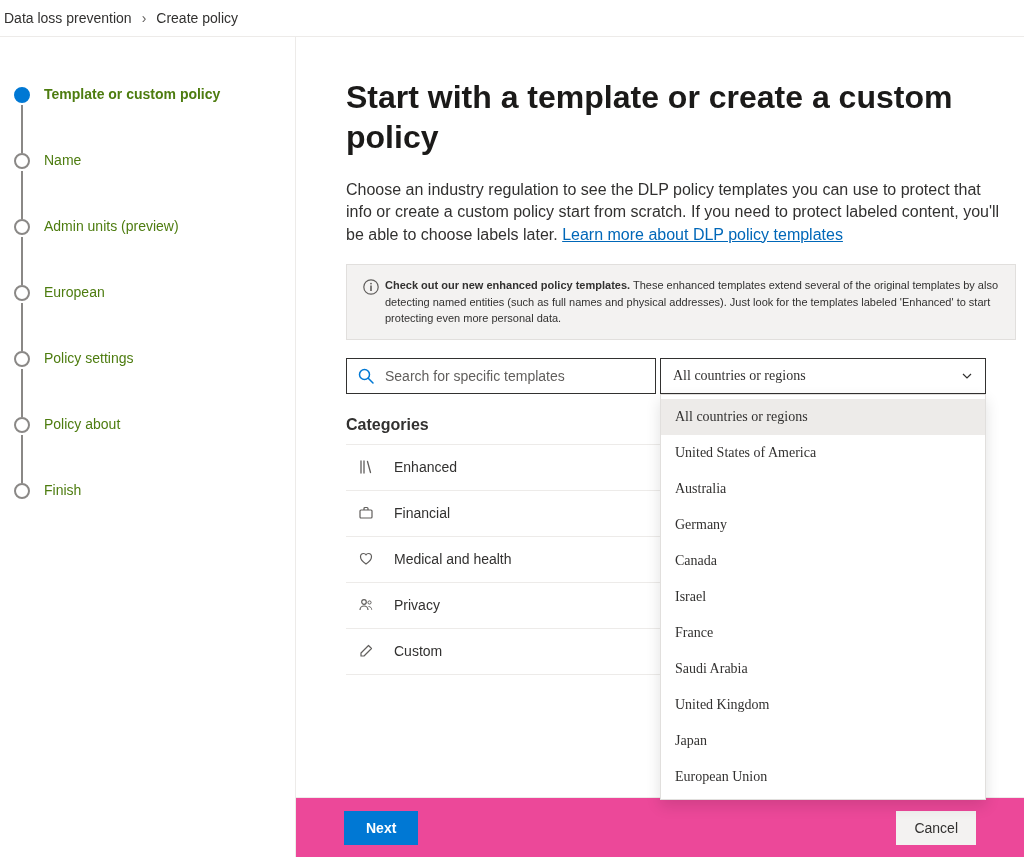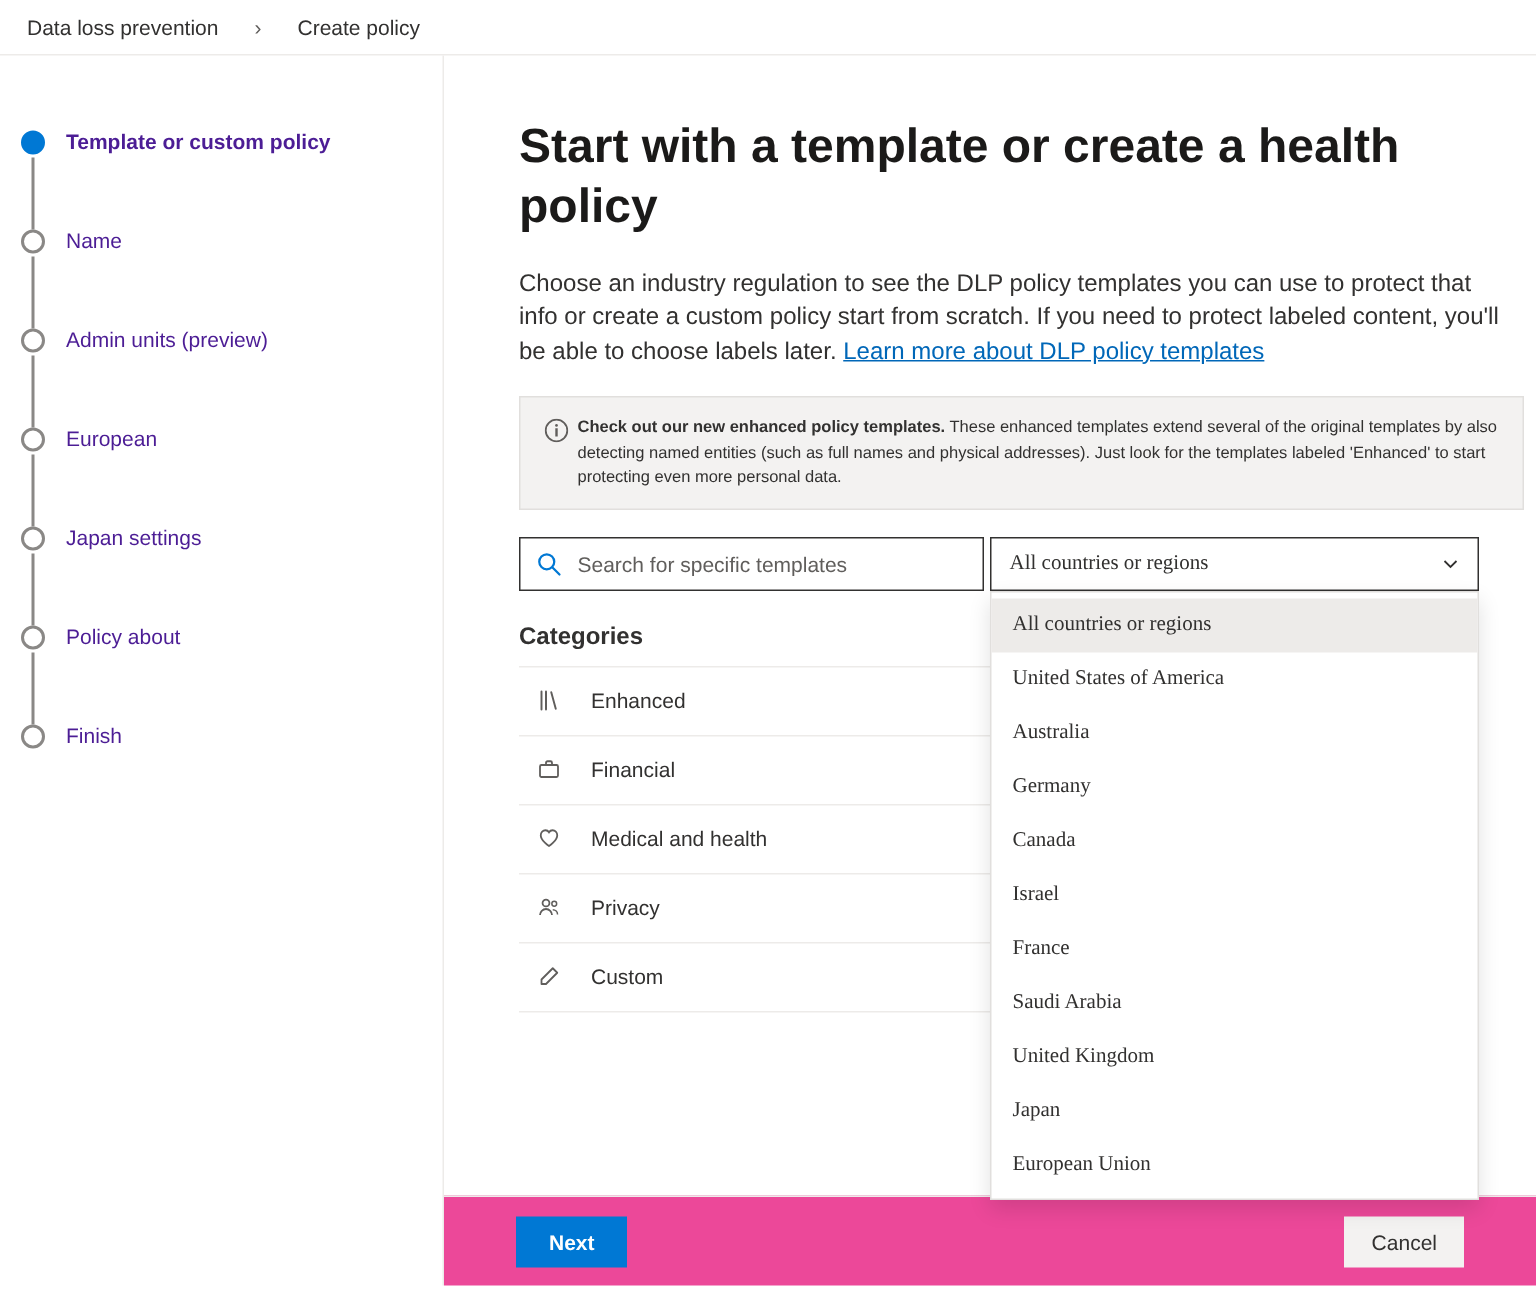--- a/index.html
+++ b/index.html
@@ -10,22 +10,22 @@
     background: #fff;
     width: 1024px;
     height: 862px;
     overflow: hidden;
     position: relative;
   }
   
   .breadcrumb {
     display: flex;
     align-items: center;
-    gap: 24px;
-    padding: 10px 18px;
+    gap: 10px;
+    padding: 10px 4px;
     border-bottom: 1px solid #edebe9;
     font-size: 14px;
   }
   .breadcrumb .crumb { color: #323130; }
   .breadcrumb .sep { color: #605e5c; }
   
   .layout {
     display: flex;
     height: calc(100% - 42px);
   }
@@ -67,21 +67,21 @@
     position: absolute;
     left: 7px;
     top: 20px;
     width: 2px;
     bottom: -2px;
     background: #8a8886;
   }
   .step:last-child .line { display: none; }
   .step .label {
     font-size: 14px;
-    color: #4c1d95;
+    color: #4d7c0f;
     padding-top: 1px;
   }
   .step.active .label { font-weight: 600; }
   
   h1 {
     font-size: 32px;
     font-weight: 700;
     line-height: 1.25;
     margin-bottom: 22px;
     color: #1b1a19;
@@ -267,36 +267,36 @@
           <span class="label">Admin units (preview)</span>
         </li>
         <li class="step">
           <span class="dot"></span>
           <span class="line"></span>
           <span class="label">European</span>
         </li>
         <li class="step">
           <span class="dot"></span>
           <span class="line"></span>
-          <span class="label">Japan settings</span>
+          <span class="label">Policy settings</span>
         </li>
         <li class="step">
           <span class="dot"></span>
           <span class="line"></span>
           <span class="label">Policy about</span>
         </li>
         <li class="step">
           <span class="dot"></span>
           <span class="label">Finish</span>
         </li>
       </ul>
   </nav>
 
   <div class="main">
-    <h1>Start with a template or create a health policy</h1>
+    <h1>Start with a template or create a custom policy</h1>
     <p class="intro">
       <span>Choose an industry regulation to see the DLP policy templates you can use to protect that info or create a custom policy start from scratch. If you need to protect labeled content, you'll be able to choose labels later. </span><a href="#">Learn more about DLP policy templates</a>
     </p>
 
     <div class="info-banner">
       <span class="ico">
         <svg viewBox="0 0 16 16" width="16" height="16">
             <circle cx="8" cy="8" r="7.2" fill="none" stroke="#605e5c" stroke-width="1.2"></circle>
             <circle cx="8" cy="4.6" r="0.9" fill="#605e5c"></circle>
             <rect x="7.2" y="6.5" width="1.6" height="5.5" fill="#605e5c"></rect>

